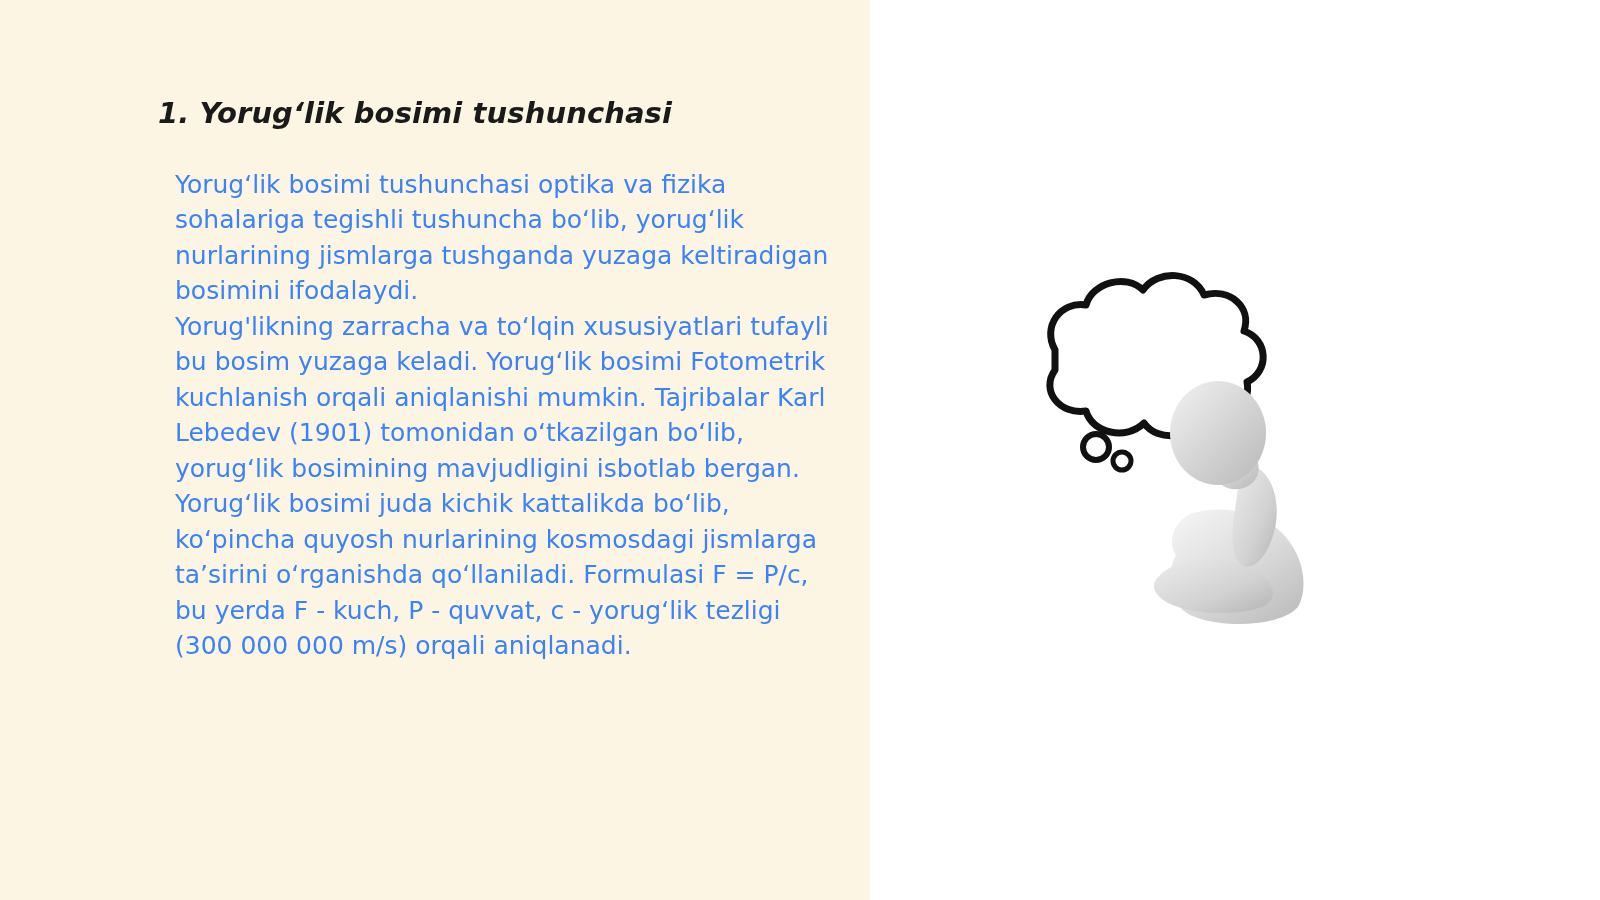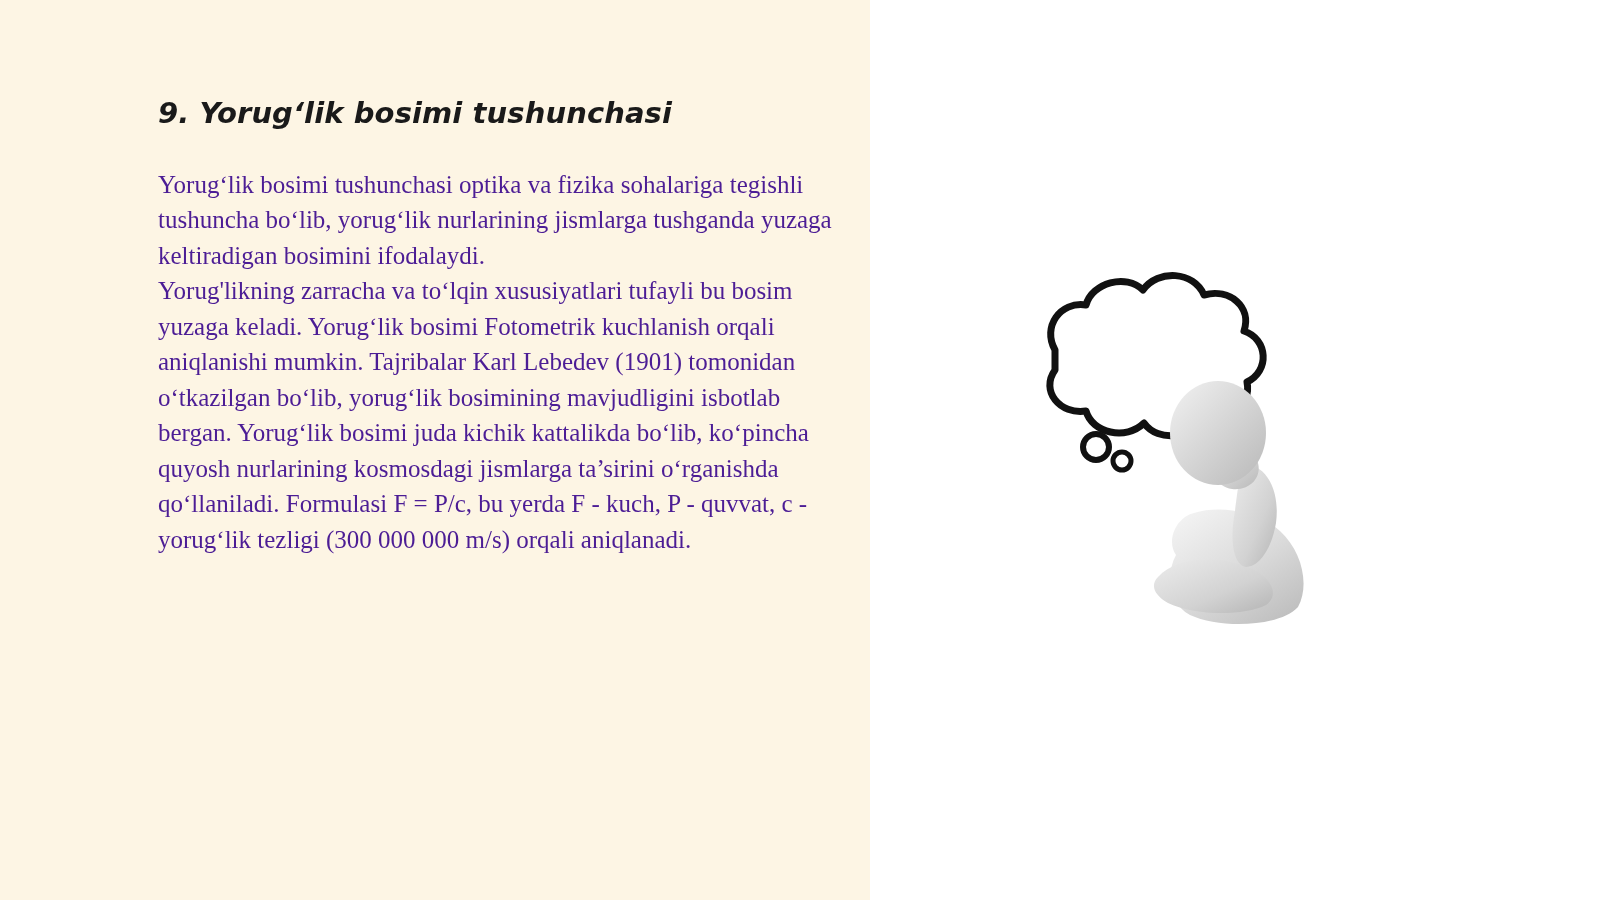--- a/index.html
+++ b/index.html
@@ -37,47 +37,46 @@
     font-size: 29px;
     font-weight: bold;
     font-style: italic;
     color: #1a1a1a;
     line-height: 1.3;
     margin: 0 0 34px 0;
     letter-spacing: 0.1px;
   }
   .body-text {
     font-size: 25px;
-    color: #4c1d95;
+    color: #3b82f6;
     line-height: 1.42;
-    margin: 0;
+    margin: 17px;
     max-width: 680px;
     white-space: pre-wrap;
-    font-family: Liberation Serif, serif;
   }
   .illustration {
     position: absolute;
     left: 980px;
     top: 255px;
     width: 360px;
     height: 380px;
   }
   .illustration svg {
     display: block;
   }
 </style>
 </head>
 <body>
 
 <div class="slide">
 
   <div class="left-panel"></div>
 
   <div class="content">
-    <h1 class="slide-title">9. Yorug‘lik bosimi tushunchasi</h1>
+    <h1 class="slide-title">1. Yorug‘lik bosimi tushunchasi</h1>
     <p class="body-text">Yorug‘lik bosimi tushunchasi optika va fizika sohalariga tegishli tushuncha bo‘lib, yorug‘lik nurlarining jismlarga tushganda yuzaga keltiradigan bosimini ifodalaydi.
 Yorug'likning zarracha va to‘lqin xususiyatlari tufayli bu bosim yuzaga keladi. Yorug‘lik bosimi Fotometrik kuchlanish orqali aniqlanishi mumkin. Tajribalar Karl Lebedev (1901) tomonidan o‘tkazilgan bo‘lib, yorug‘lik bosimining mavjudligini isbotlab bergan. Yorug‘lik bosimi juda kichik kattalikda bo‘lib, ko‘pincha quyosh nurlarining kosmosdagi jismlarga ta’sirini o‘rganishda qo‘llaniladi. Formulasi F = P/c, bu yerda F - kuch, P - quvvat, c - yorug‘lik tezligi (300 000 000 m/s) orqali aniqlanadi.</p>
   </div>
 
   <div class="illustration">
     <svg width="360" height="380" viewBox="0 0 360 380" xmlns="http://www.w3.org/2000/svg">
       <defs>
         <linearGradient id="gradHead" x1="0" y1="0" x2="1" y2="1">
           <stop offset="0%" stop-color="#f2f2f2"></stop>
           <stop offset="45%" stop-color="#d8d8d8"></stop>

